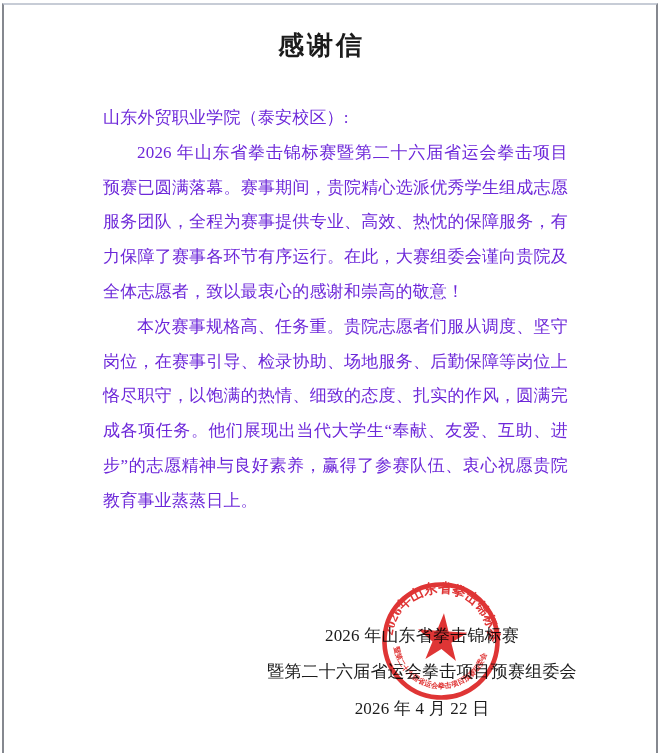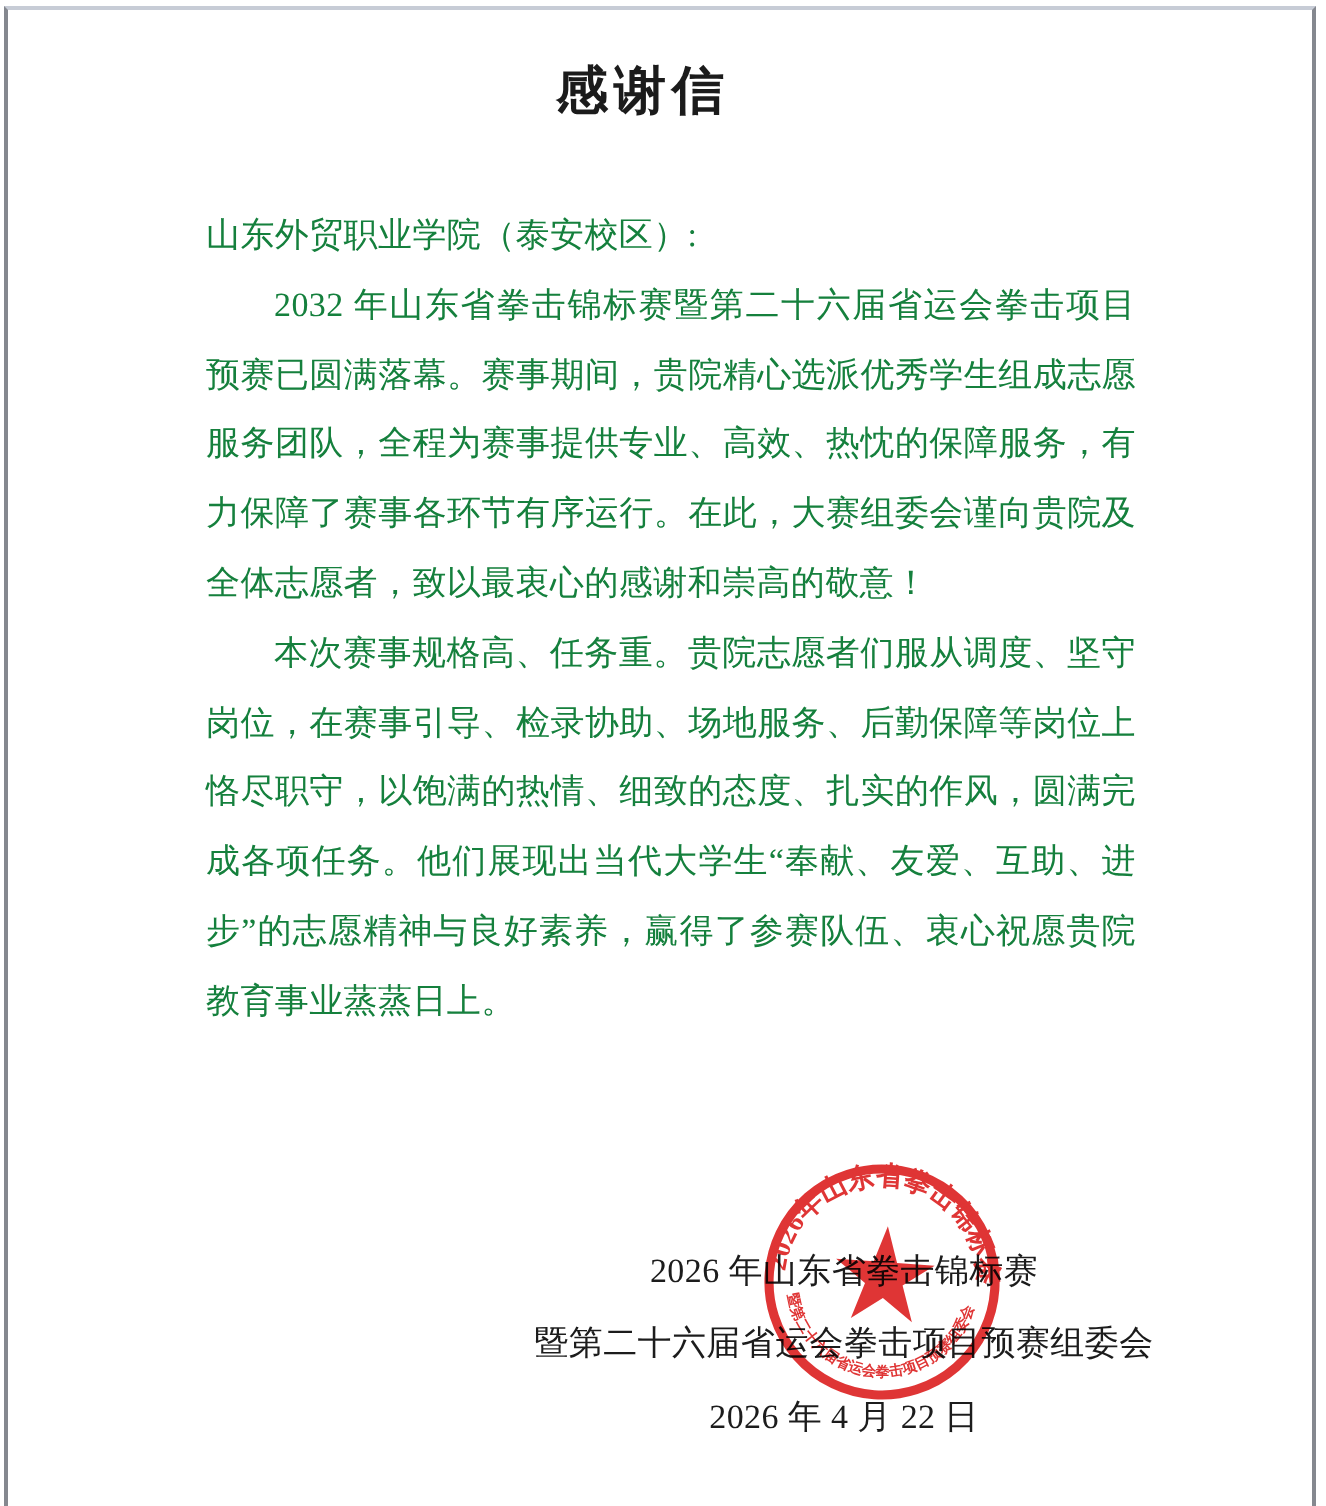--- a/index.html
+++ b/index.html
@@ -39,21 +39,21 @@
     color: #1b1b1b;
     margin: 0;
   }
   .letter-body {
     position: absolute;
     top: 101px;
     left: 103px;
     width: 465px;
     font-size: 17px;
     line-height: 34.8px;
-    color: #15803d;
+    color: #6d28d9;
     text-align: justify;
     text-justify: inter-ideograph;
     letter-spacing: 0.2px;
   }
   .letter-body p {
     margin: 0;
   }
   .salutation {
     text-align: left;
   }
@@ -90,21 +90,21 @@
 </head>
 <body>
 
 <div class="viewport">
   <div class="page"></div>
 
   <h1 class="title">感谢信</h1>
 
   <div class="letter-body">
     <p class="salutation">山东外贸职业学院（泰安校区）:</p>
-    <p class="para">2032 年山东省拳击锦标赛暨第二十六届省运会拳击项目预赛已圆满落幕。赛事期间，贵院精心选派优秀学生组成志愿服务团队，全程为赛事提供专业、高效、热忱的保障服务，有力保障了赛事各环节有序运行。在此，大赛组委会谨向贵院及全体志愿者，致以最衷心的感谢和崇高的敬意！</p>
+    <p class="para">2026 年山东省拳击锦标赛暨第二十六届省运会拳击项目预赛已圆满落幕。赛事期间，贵院精心选派优秀学生组成志愿服务团队，全程为赛事提供专业、高效、热忱的保障服务，有力保障了赛事各环节有序运行。在此，大赛组委会谨向贵院及全体志愿者，致以最衷心的感谢和崇高的敬意！</p>
     <p class="para">本次赛事规格高、任务重。贵院志愿者们服从调度、坚守岗位，在赛事引导、检录协助、场地服务、后勤保障等岗位上恪尽职守，以饱满的热情、细致的态度、扎实的作风，圆满完成各项任务。他们展现出当代大学生“奉献、友爱、互助、进步”的志愿精神与良好素养，赢得了参赛队伍、衷心祝愿贵院教育事业蒸蒸日上。</p>
   </div>
 
   <div class="signature">
     <div>2026 年山东省拳击锦标赛</div>
     <div>暨第二十六届省运会拳击项目预赛组委会</div>
     <div>2026 年 4 月 22 日</div>
   </div>
 
   <svg class="seal" viewBox="-65 -65 130 130">

